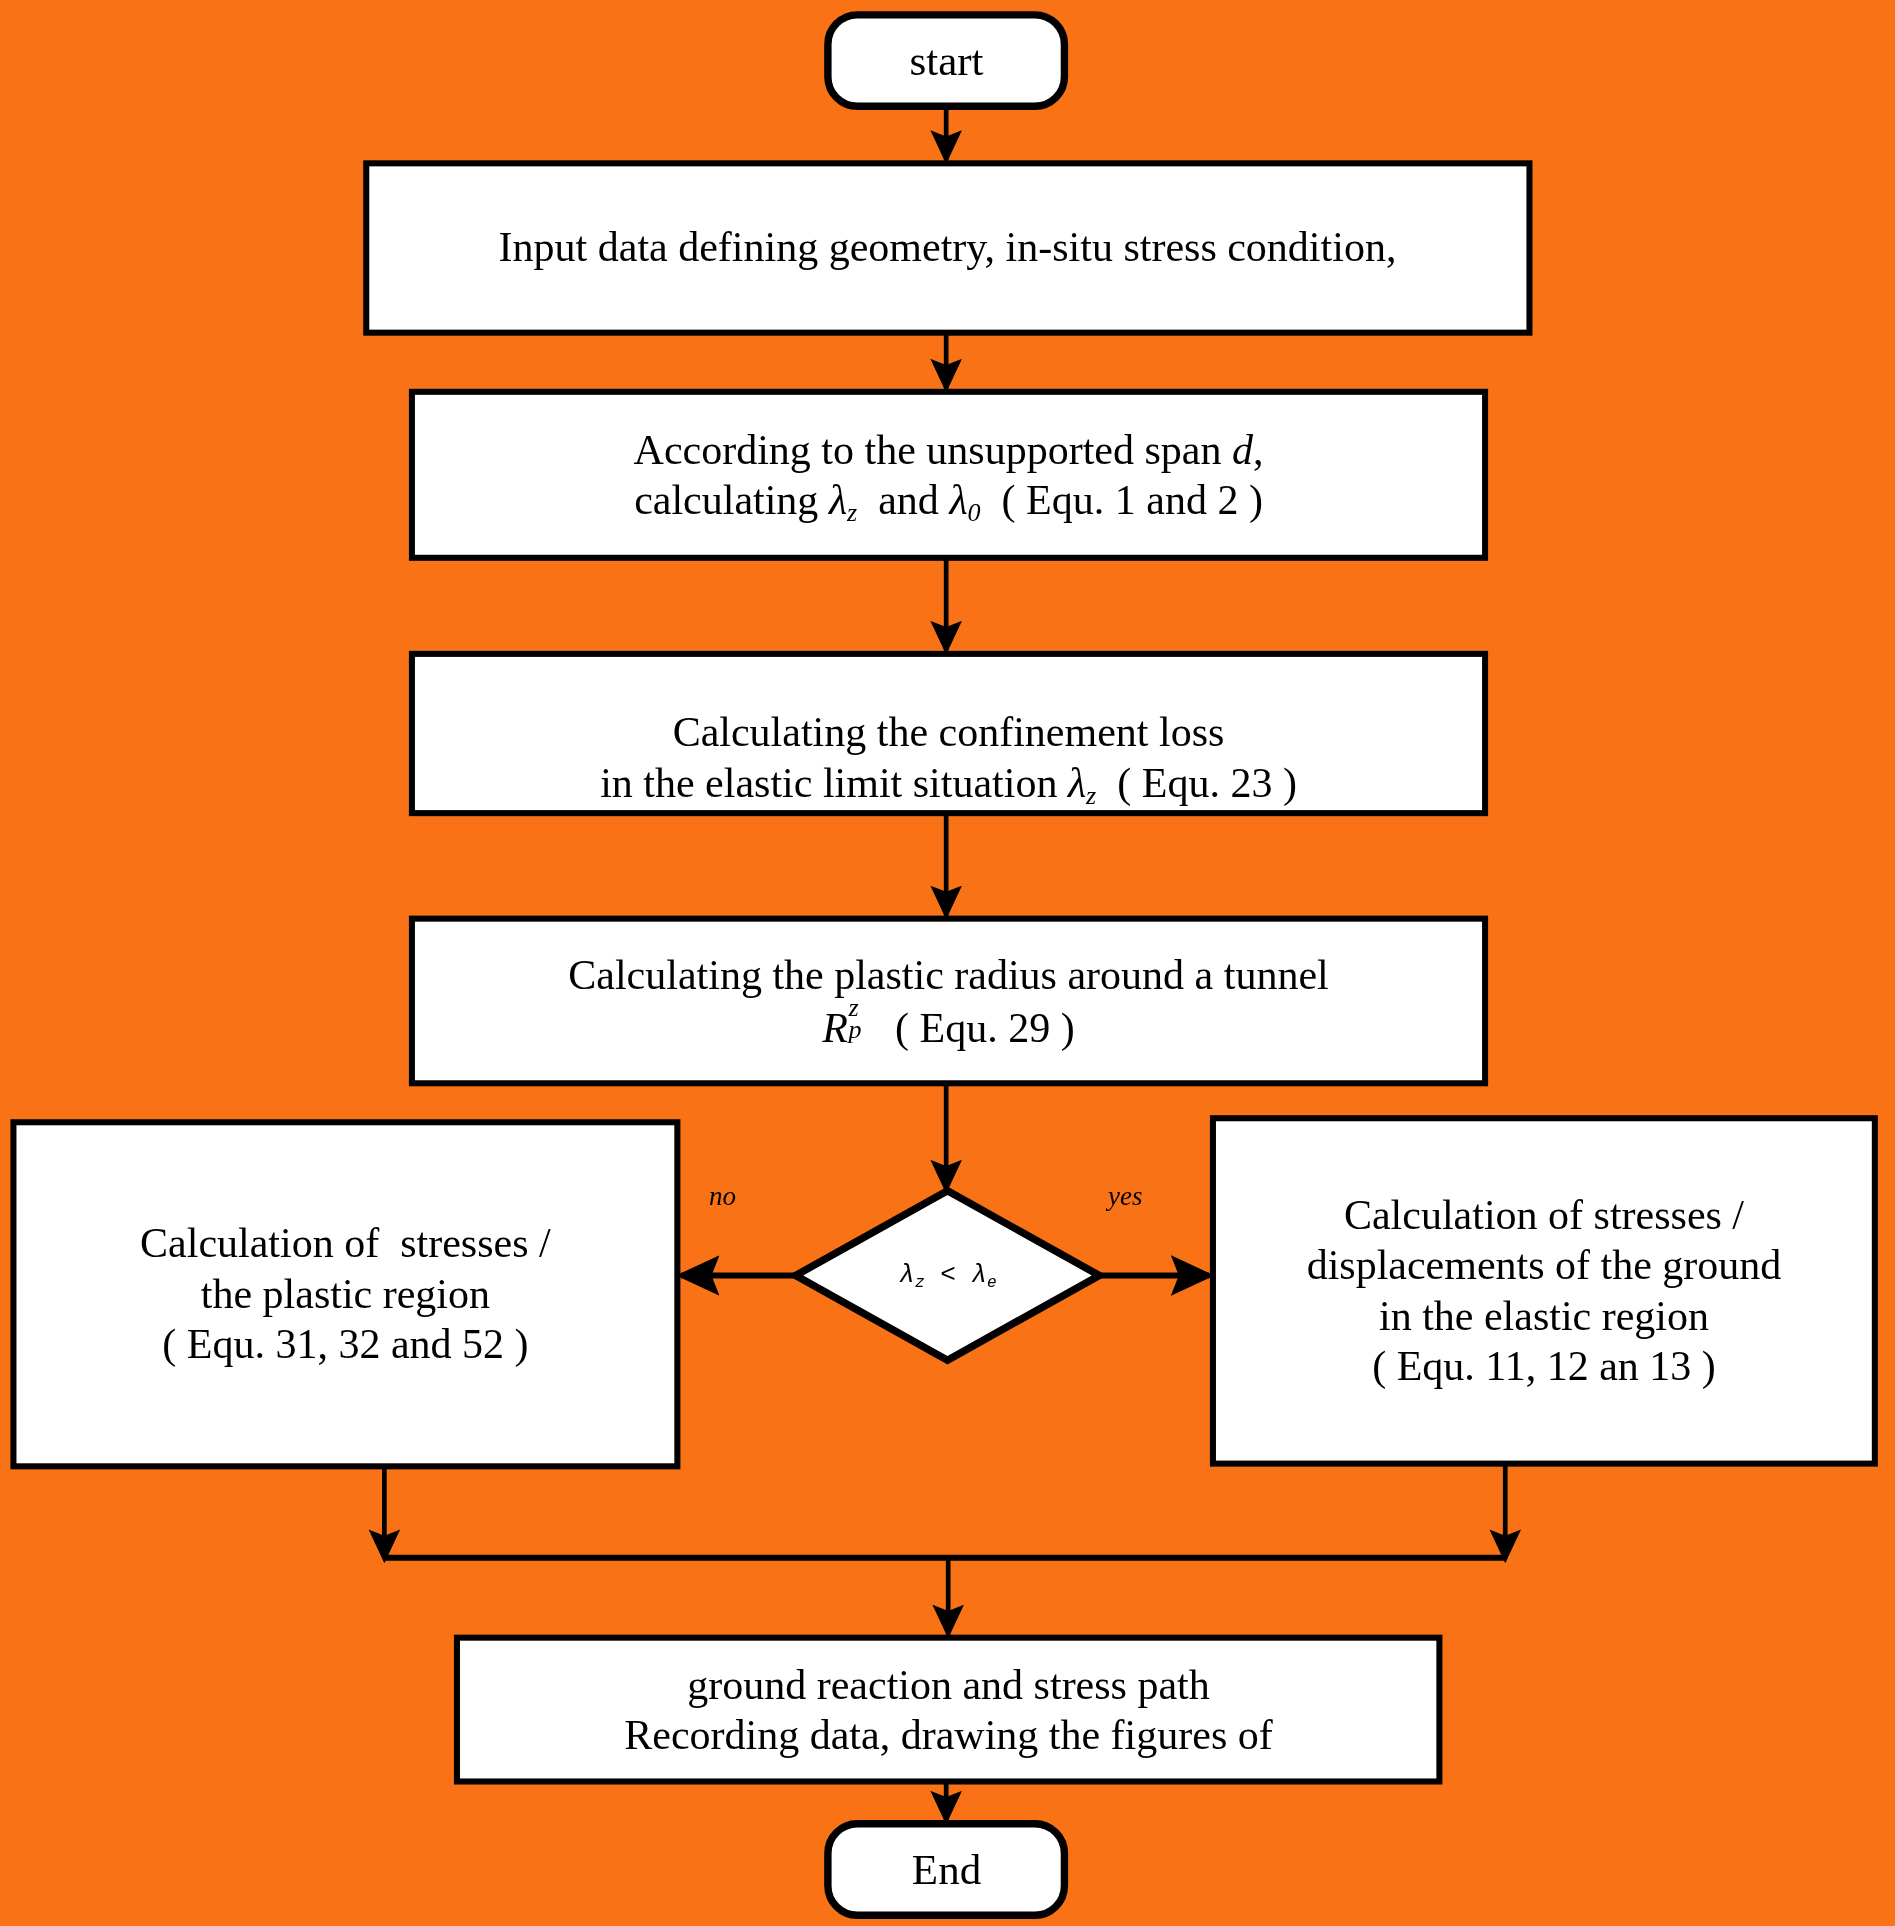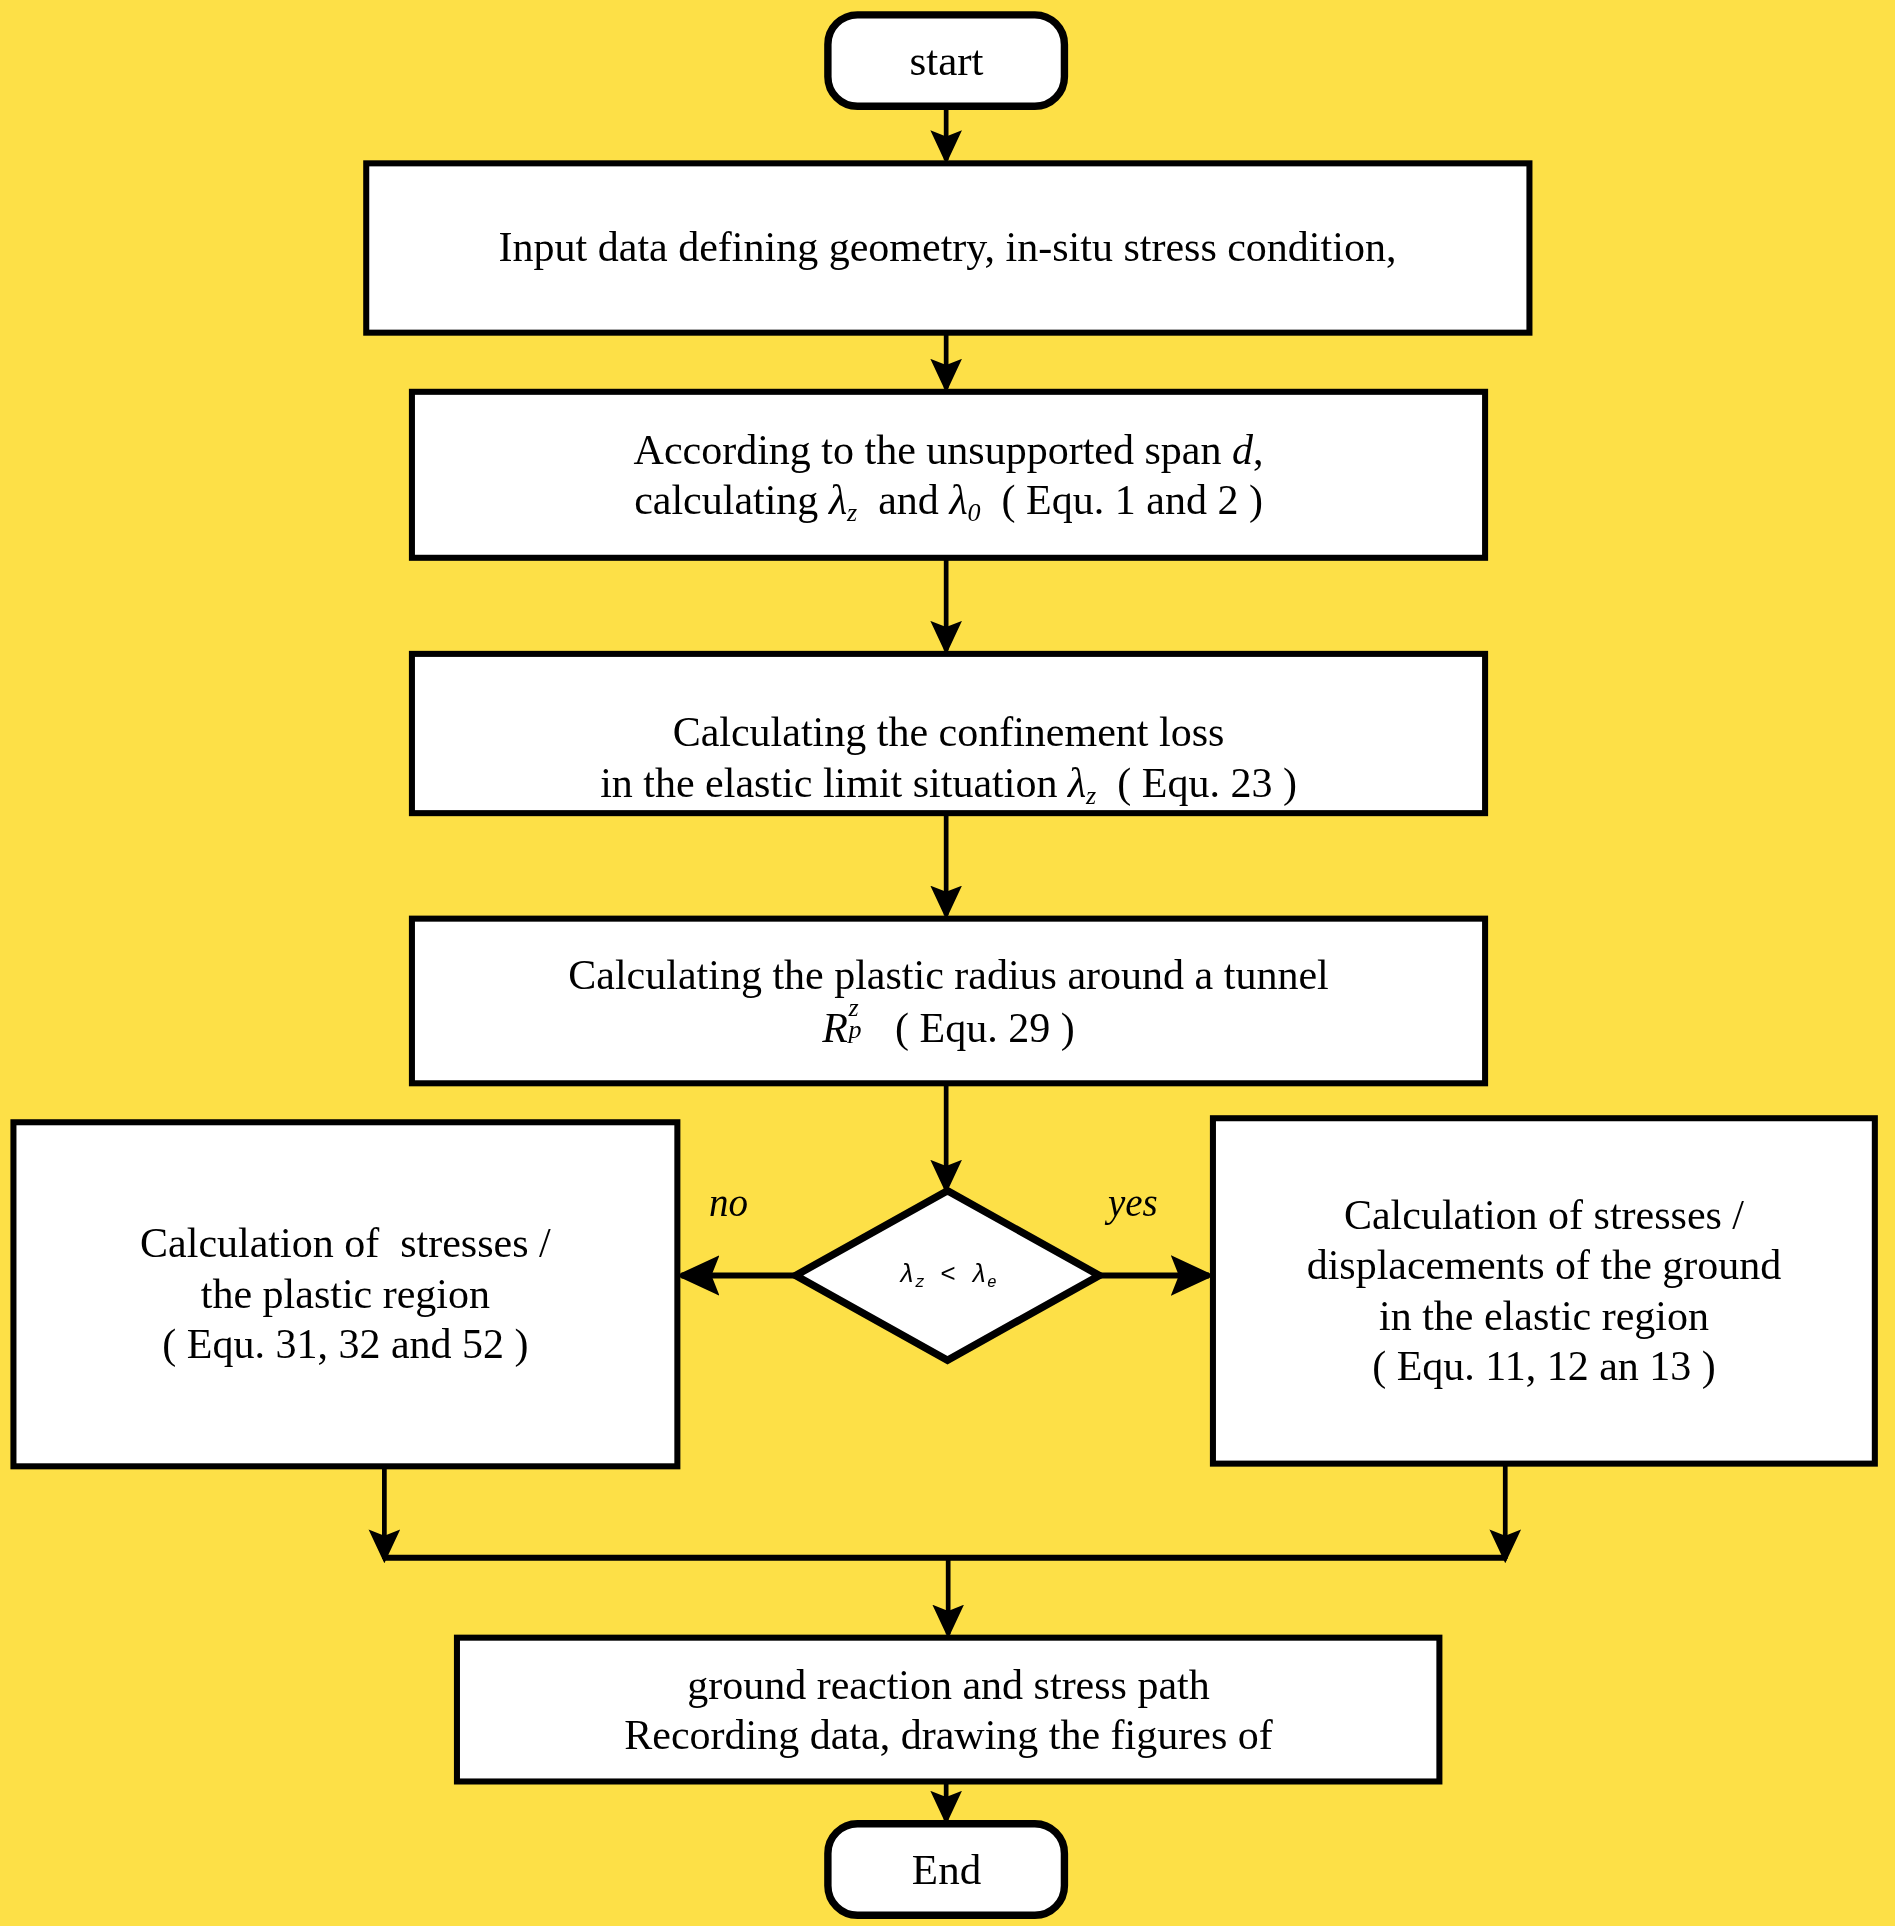--- a/index.html
+++ b/index.html
@@ -10,21 +10,21 @@
   body {
     width: 1895px;
     height: 1926px;
     font-family: "Liberation Serif", "DejaVu Serif", serif;
     overflow: hidden;
   }
   #flowchart-root {
     position: relative;
     width: 1895px;
     height: 1926px;
-    background: #fde047;
+    background: #f97316;
   }
   svg.chart-canvas {
     position: absolute;
     top: 0;
     left: 0;
     width: 1895px;
     height: 1926px;
     display: block;
   }
   .node-shape {
@@ -61,21 +61,21 @@
     white-space: pre;
   }
   .node-label.term-label { font-size: 43px; }
   .node-label.cond-label { font-size: 26px; font-family: Liberation Mono, monospace; }
   .node-label .ln { display: block; }
   .edge-label {
     position: absolute;
     color: #000000;
     font-family: "Liberation Serif", "DejaVu Serif", serif;
     font-style: italic;
-    font-size: 39px;
+    font-size: 27px;
     line-height: 1;
     white-space: pre;
   }
   i.var { font-style: italic; }
   sub, sup {
     font-size: 0.62em;
     font-style: italic;
     line-height: 0;
   }
   sub { vertical-align: -0.28em; }

